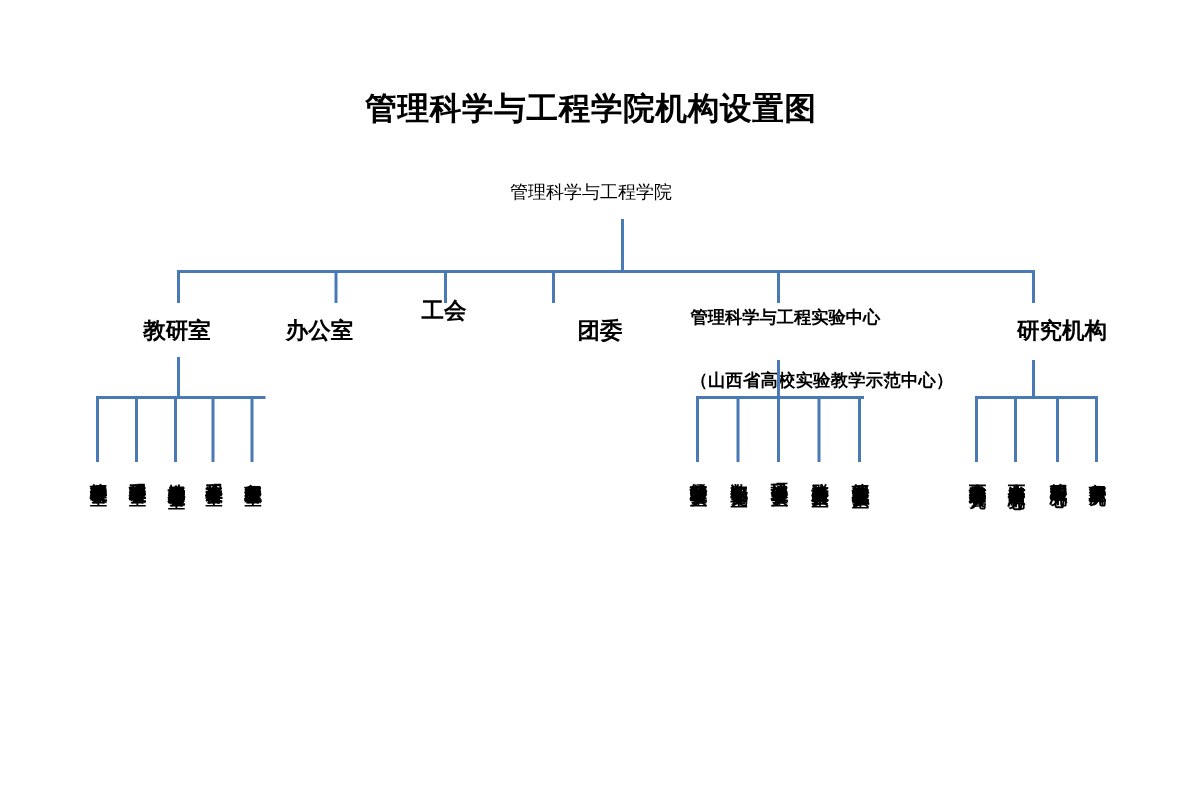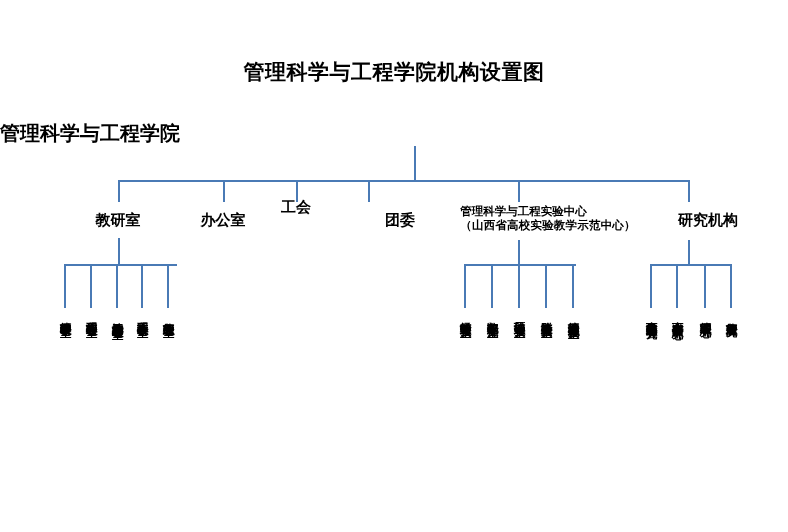--- a/index.html
+++ b/index.html
@@ -29,40 +29,41 @@
     font-size: 21px;
     font-weight: bold;
     letter-spacing: 0.5px;
     white-space: nowrap;
   }
   .root-node {
     position: absolute;
     left: 0;
     top: 120px;
     width: 788px;
-    text-align: left;
-    font-size: 20px;
-    font-weight: bold;
+    text-align: center;
+    font-size: 12px;
+    font-weight: normal;
     white-space: nowrap;
   }
   .l2-node {
     position: absolute;
     font-size: 15px;
     font-weight: bold;
     white-space: nowrap;
     text-align: left;
     line-height: 1.25;
   }
   .l2-node.wide {
     font-size: 11.5px;
     font-weight: bold;
   }
   .l2-node.wide .line2 {
     display: block;
     letter-spacing: 0.2px;
+    margin-top: 28px;
   }
 
   
   .vlabel {
     position: absolute;
     font-size: 11.5px;
     font-weight: bold;
     line-height: 1;
     white-space: nowrap;
     writing-mode: vertical-rl;
@@ -98,21 +99,21 @@
   <div class="ln-v" style="left:118px; top:180px; height:22px;"></div>
   <div class="ln-v" style="left:223px; top:180px; height:22px;"></div>
   <div class="ln-v" style="left:296px; top:180px; height:22px;"></div>
   <div class="ln-v" style="left:368px; top:180px; height:22px;"></div>
   <div class="ln-v" style="left:518px; top:180px; height:22px;"></div>
   <div class="ln-v" style="left:688px; top:180px; height:22px;"></div>
 
   <div class="l2-node" style="left:118px; top:211px; transform:translateX(-50%);">
     <span>教研室</span>
   </div>
-  <div class="l2-node" style="left:223px; top:211px; transform:translateX(-50%);">
+  <div class="l2-node" style="left:213px; top:211px; transform:translateX(-50%);">
     <span>办公室</span>
   </div>
   <div class="l2-node" style="left:296px; top:198px; transform:translateX(-50%);">
     <span>工会</span>
   </div>
   <div class="l2-node" style="left:368px; top:211px; transform:translateX(-50%);margin-left:32px;">
     <span>团委</span>
   </div>
   <div class="l2-node wide" style="left:548px; top:204px; transform:translateX(-50%);">
     <span>管理科学与工程实验中心</span>

